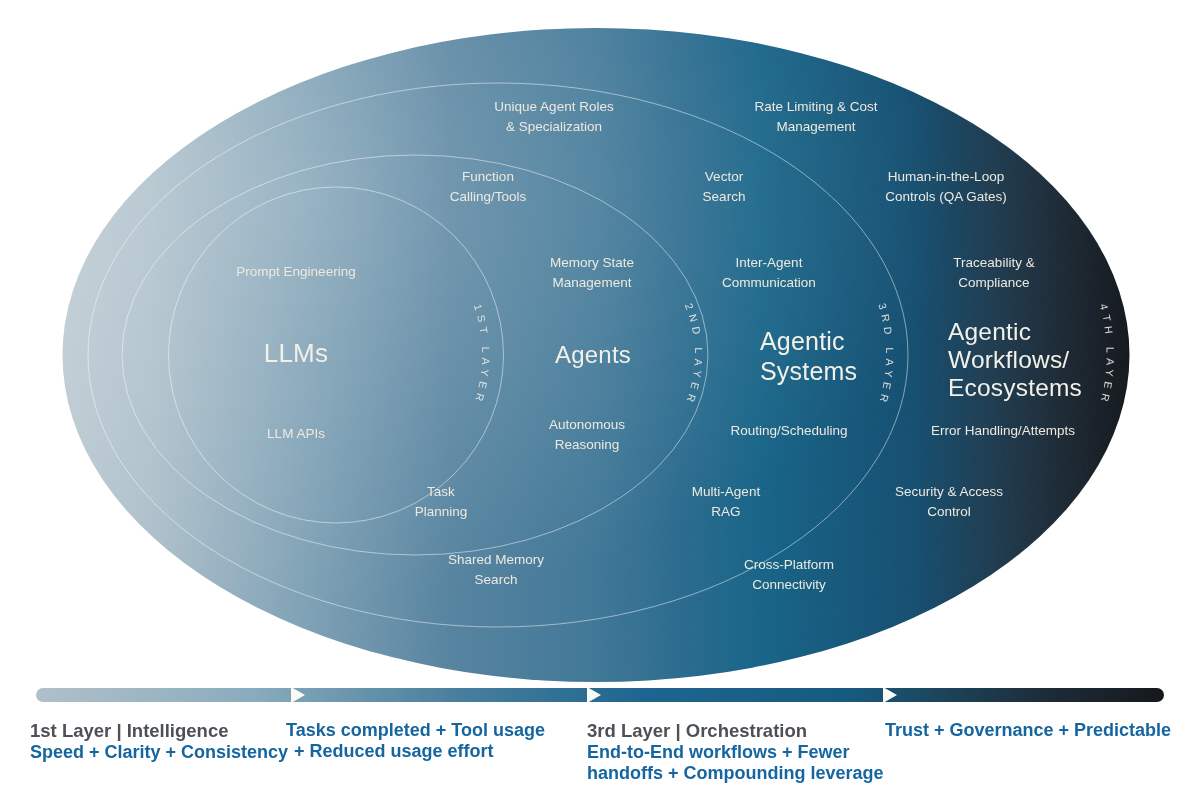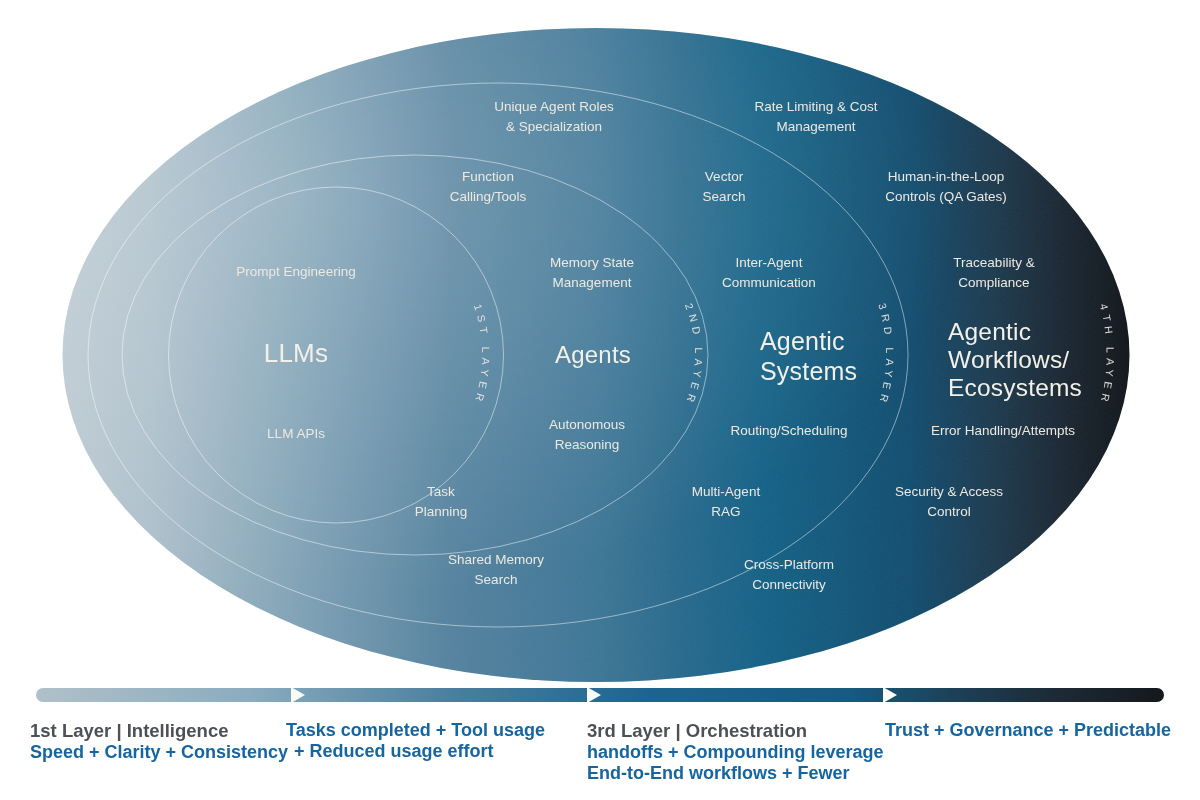--- a/index.html
+++ b/index.html
@@ -124,20 +124,20 @@
       <div class="legend-title">1st Layer | Intelligence</div>
       <div class="legend-sub sub1">Speed + Clarity + Consistency</div>
       <div class="legend-sub sub2"></div>
     </div>
     <div class="legend-col c2" style="left:286px">
       <div class="legend-sub sub1">Tasks completed + Tool usage</div>
       <div class="legend-sub sub2">+ Reduced usage effort</div>
     </div>
     <div class="legend-col c3" style="left:587px">
       <div class="legend-title">3rd Layer | Orchestration</div>
+      <div class="legend-sub sub1">End-to-End workflows + Fewer</div>
       <div class="legend-sub sub2">handoffs + Compounding leverage</div>
-      <div class="legend-sub sub1">End-to-End workflows + Fewer</div>
     </div>
     <div class="legend-col c4" style="left:885px">
       <div class="legend-sub sub1">Trust + Governance + Predictable</div>
     </div>
   </div>
 </div>
 
 </body></html>

